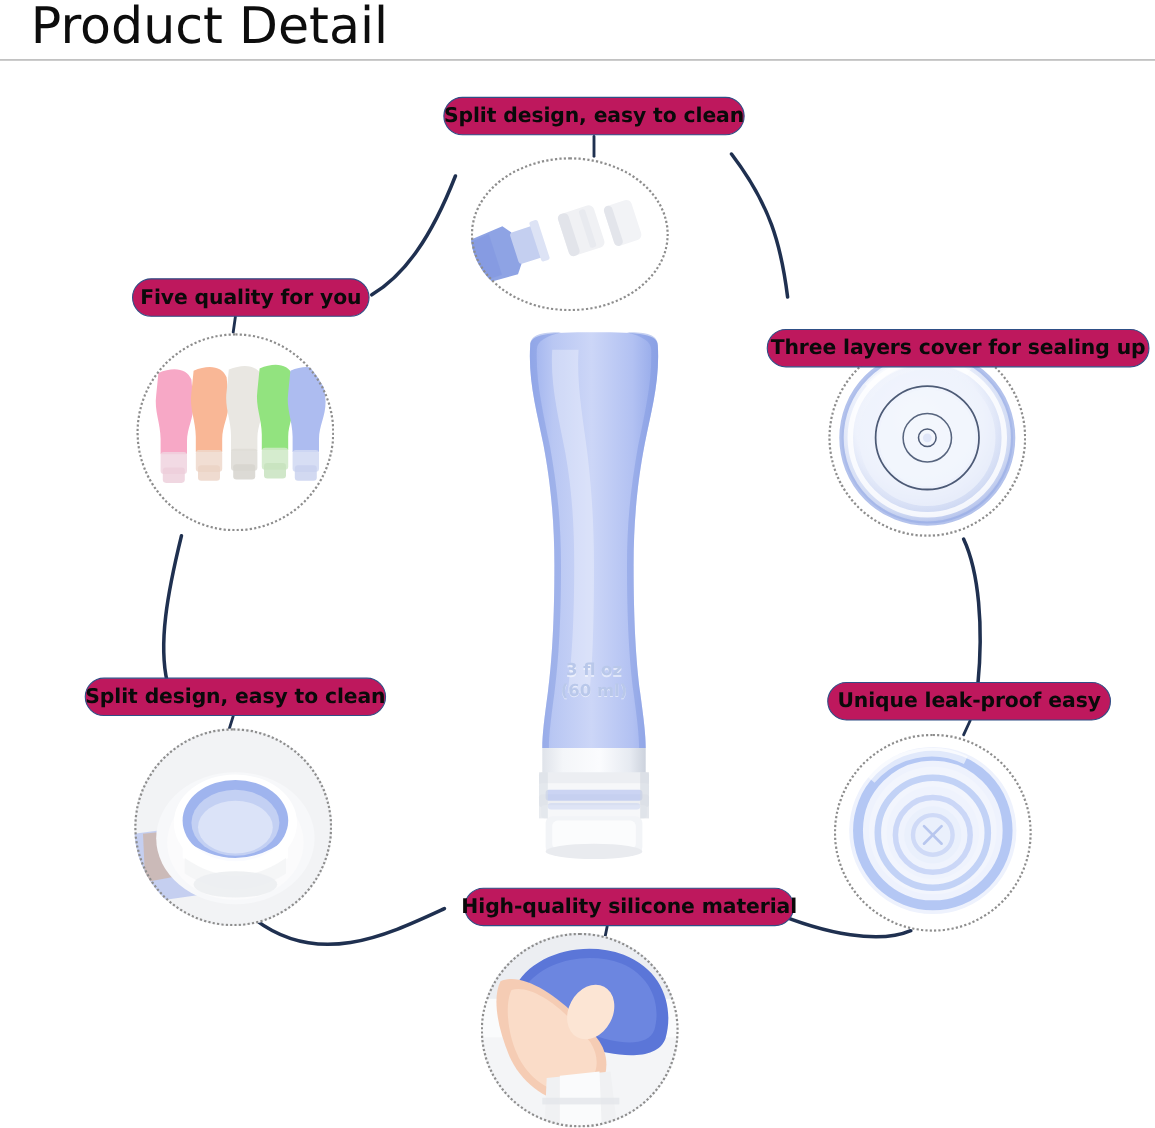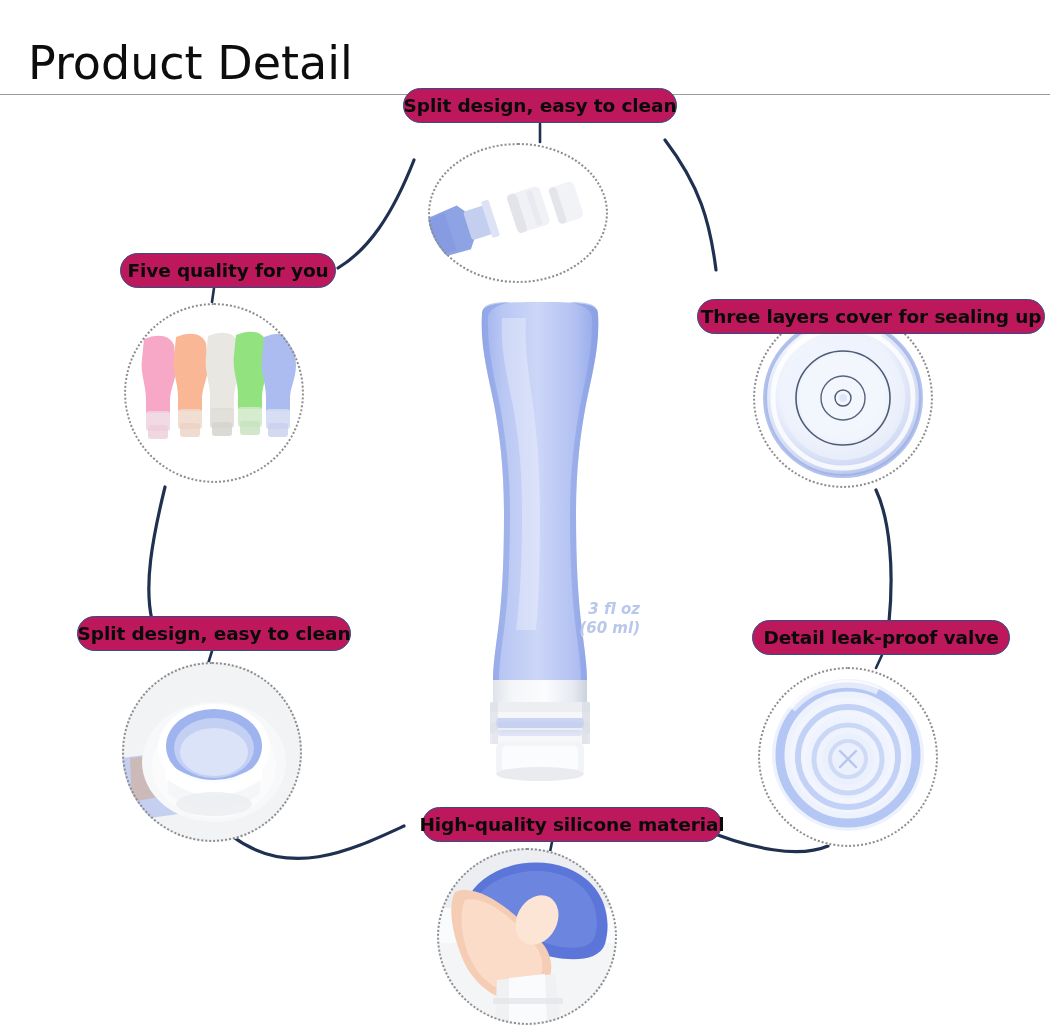--- a/index.html
+++ b/index.html
@@ -11,21 +11,21 @@
     width: 1050px; height: 1025px;
     position: relative;
     font-family: "Liberation Sans", "DejaVu Sans", sans-serif;
     overflow: hidden;
   }
 
   
   #header {
     position: absolute;
     left: 0; top: 0;
-    width: 1050px; height: 60px; margin-top: 40px;
+    width: 1050px; height: 60px;
   }
   #page-title {
     position: absolute;
     left: 28px; top: -4px;
     font-size: 46px;
     font-weight: 400;
     color: #0d0d0d;
     letter-spacing: 0px;
     font-family: "DejaVu Sans", sans-serif;
     white-space: nowrap;
@@ -115,30 +115,29 @@
   #bottle-wrap {
     position: absolute;
     left: 440px; top: 300px;
     width: 200px; height: 500px;
     z-index: 25;
   }
   #bottle-vol-text {
     position: absolute;
     left: 0; right: 0;
     top: 300px;
-    text-align: right;
+    text-align: center;
     color: #b9c8ea;
     font-size: 15px;
     line-height: 19px;
     font-weight: 600;
     font-family: "DejaVu Sans", sans-serif;
     text-shadow: 0 1px 0 rgba(255,255,255,0.55);
     pointer-events: none;
     z-index: 3;
-    font-style: italic;
   }
 </style>
 </head>
 <body>
 
 <div id="header">
   <div id="page-title">Product Detail</div>
   <div id="title-rule"></div>
 </div>
 
@@ -371,14 +370,14 @@
   <div id="bottle-vol-text">
     <div>3 fl oz</div>
     <div>(60 ml)</div>
   </div>
 </div>
 
 <div class="pill" id="pill-top">Split design, easy to clean</div>
 <div class="pill" id="pill-colors">Five quality for you</div>
 <div class="pill" id="pill-layers">Three layers cover for sealing up</div>
 <div class="pill" id="pill-split-left">Split design, easy to clean</div>
-<div class="pill" id="pill-valve">Detail leak-proof valve</div>
+<div class="pill" id="pill-valve">Unique leak-proof easy</div>
 <div class="pill" id="pill-silicone">High-quality silicone material</div>
 
 </body></html>

